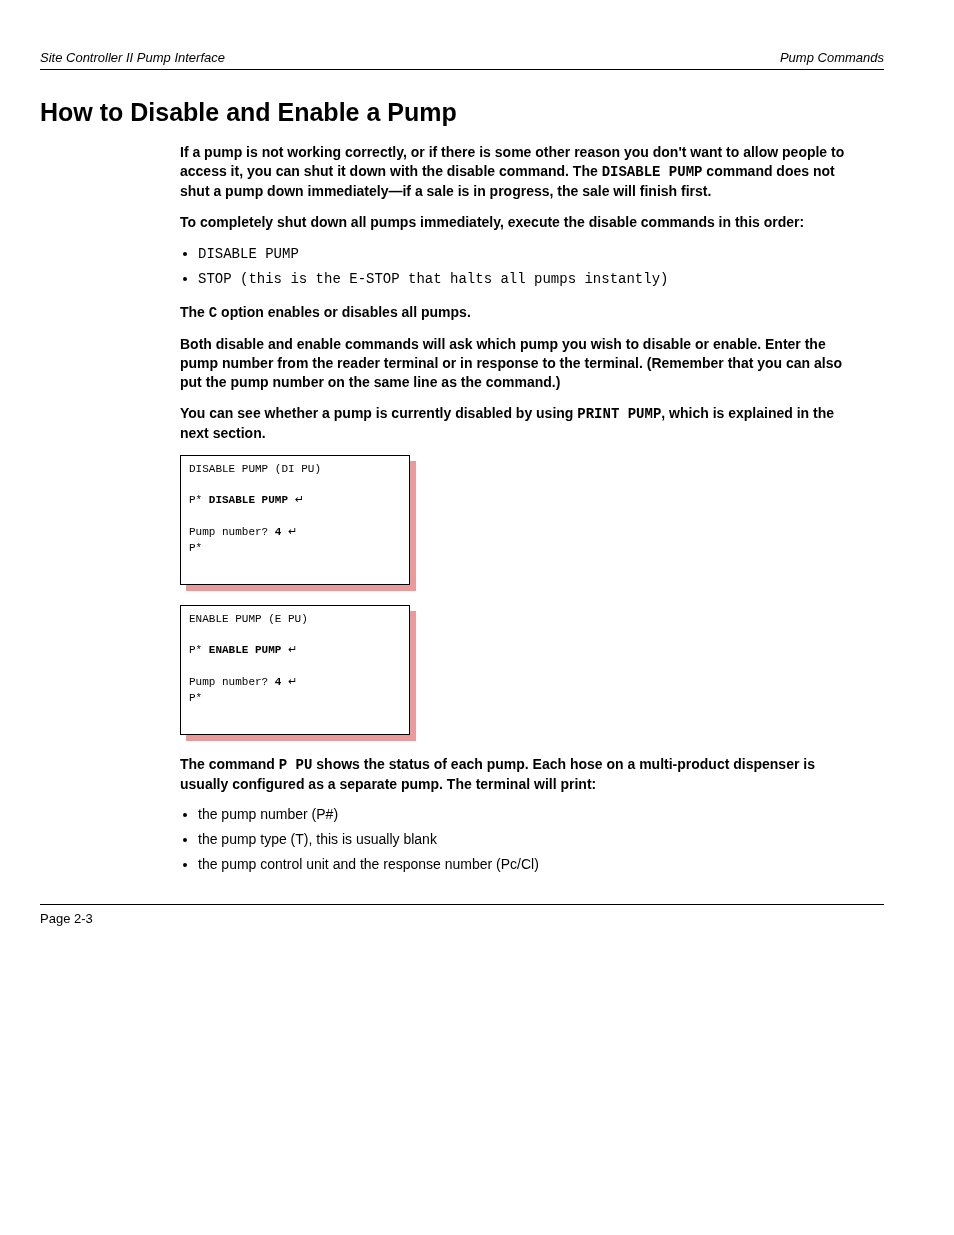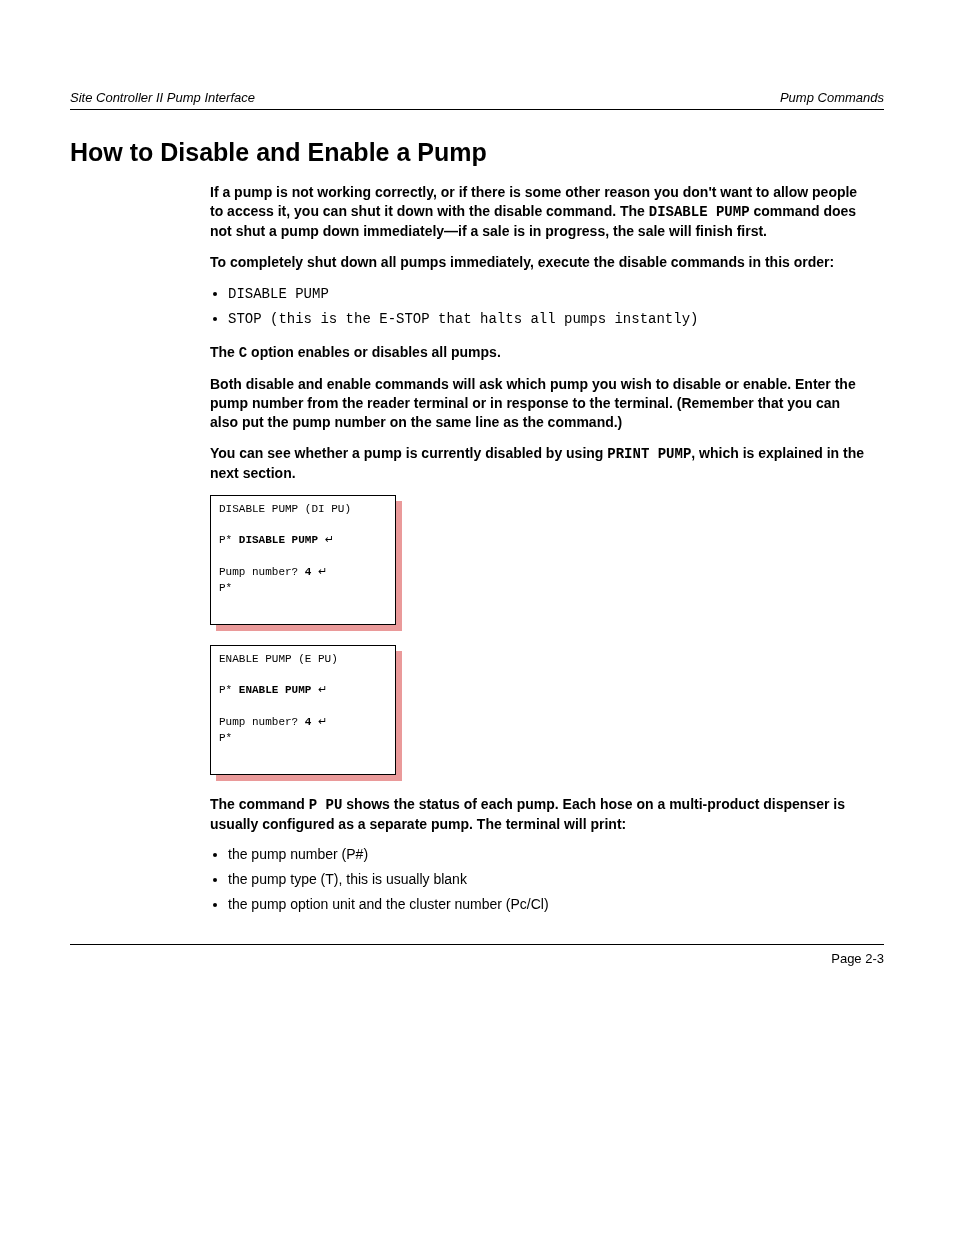--- a/index.html
+++ b/index.html
@@ -4,43 +4,41 @@
 <style>
   body {
     margin: 0;
     padding: 0;
     font-family: Arial, Helvetica, sans-serif;
     background: #fff;
     color: #000;
     width: 954px;
   }
   .page {
-    padding: 50px 70px 40px 70px;
-    margin-top: 40px;
+    padding: 50px 70px 40px 40px;
   }
   .header-row {
     display: flex;
     justify-content: space-between;
     font-size: 13px;
     font-style: italic;
     margin-bottom: 4px;
   }
   hr.rule {
     border: none;
     border-top: 1.5px solid #000;
     margin: 0 0 24px 0;
   }
   hr.botrule {
     border: none;
     border-top: 1.5px solid #000;
     margin: 30px 0 6px 0;
   }
   .footer-row {
     font-size: 13px;
-    text-align: right;
   }
   h2.section {
     font-size: 25px;
     font-weight: bold;
     margin: 28px 0 16px 0;
   }
   p.body, li {
     font-size: 14px;
     line-height: 1.35;
   }
@@ -51,21 +49,21 @@
   }
   ul.bullets {
     margin: 0 0 14px 0;
     padding-left: 18px;
   }
   ul.bullets li { margin-bottom: 6px; }
   .mono { font-family: "Courier New", monospace; }
   .codebox-wrap {
     margin: 6px 0 20px 0;
     position: relative;
-    width: 186px;
+    width: 230px;
     height: 130px;
   }
   .codebox-shadow {
     position: absolute;
     top: 6px; left: 6px;
     width: 100%; height: 100%;
     background: #ea9a9a;
   }
   .codebox {
     position: absolute;
@@ -141,19 +139,19 @@
 
 
   <div class="indent-block">
     <p class="body">
       <span>The command </span><span class="mono">P PU</span><span> shows the status of each pump. Each hose on a multi-product dispenser is usually configured as a separate pump. The terminal will print:</span>
     </p>
 
     <ul class="bullets">
       <li>the pump number (P#)</li>
       <li>the pump type (T), this is usually blank</li>
-      <li>the pump option unit and the cluster number (Pc/Cl)</li>
+      <li>the pump control unit and the response number (Pc/Cl)</li>
     </ul>
   </div>
 
   <hr class="botrule">
   <div class="footer-row">Page 2-3</div>
 </div>
 
 </body></html>

